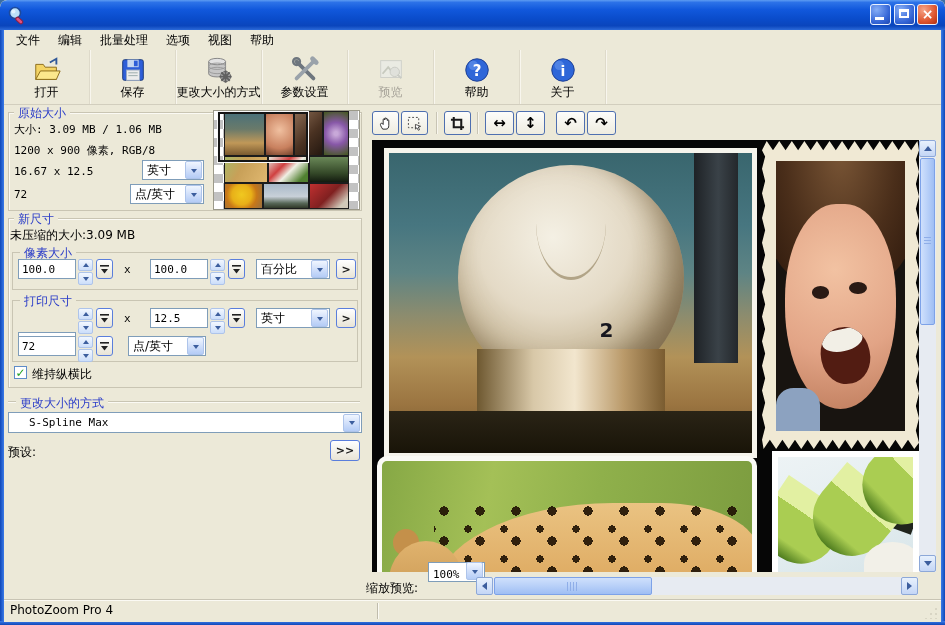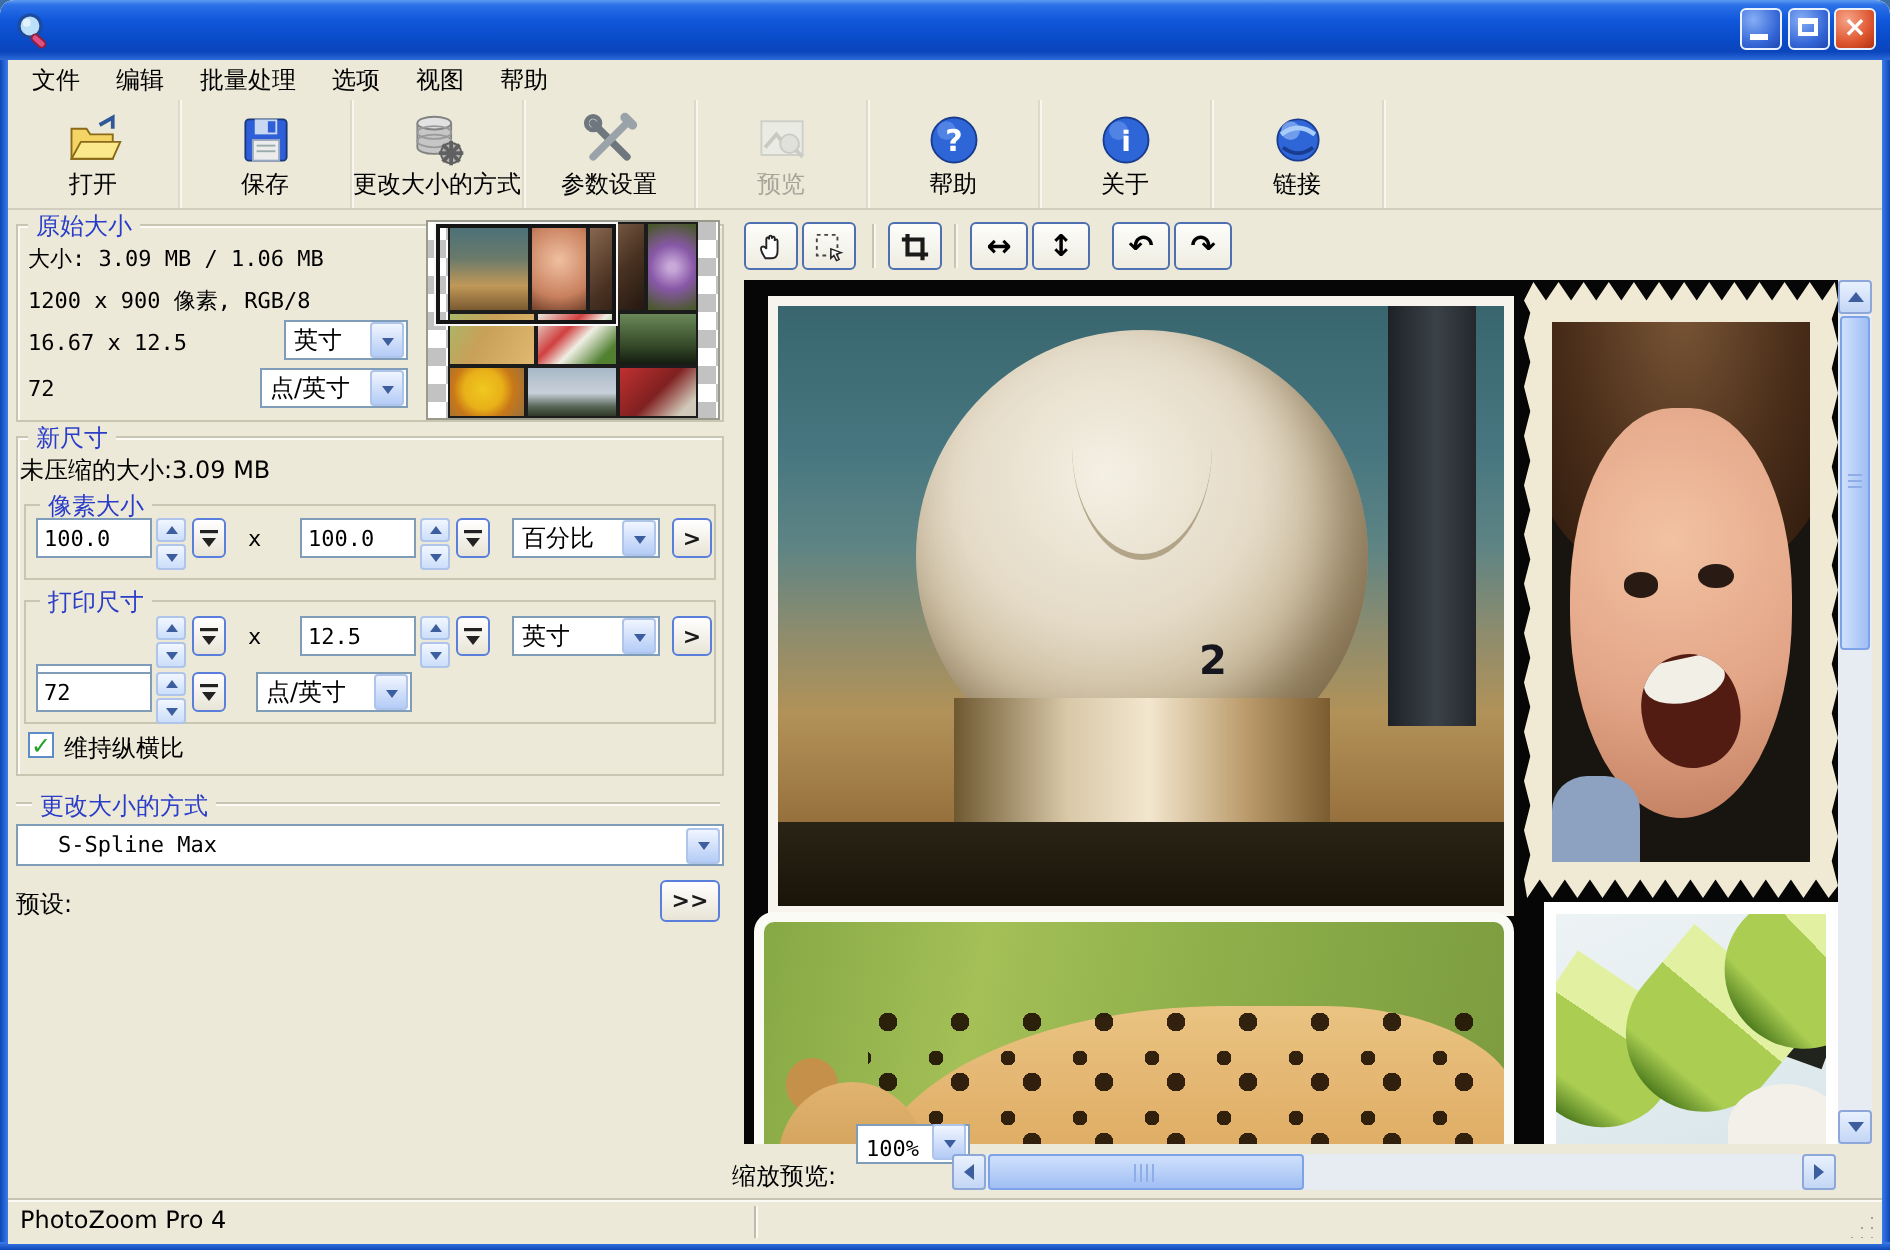--- a/index.html
+++ b/index.html
@@ -286,29 +286,20 @@
       <span class="lbl">帮助</span>
     </div>
     <div class="tbtn">
       <svg width="30" height="30" viewBox="0 0 32 32">
         <circle cx="16" cy="16" r="12" fill="#2E66D8" stroke="#1A3C90"></circle>
         <circle cx="12" cy="11" r="5" fill="#6E9AEE" opacity=".55"></circle>
         <text x="16" y="22" text-anchor="middle" font-size="15" font-weight="bold" fill="#fff">i</text>
       </svg>
       <span class="lbl">关于</span>
     </div>
-    <div class="tbtn">
-      <svg width="30" height="30" viewBox="0 0 32 32">
-        <circle cx="16" cy="16" r="11" fill="#2E66D8" stroke="#1A3C90"></circle>
-        <circle cx="12" cy="11" r="5" fill="#8EB4F4" opacity=".7"></circle>
-        <path d="M7 13 Q16 6 25 13" stroke="#A8CCF8" fill="none" stroke-width="2.4"></path>
-        <path d="M8 20 Q16 26 24 20" stroke="#1A3C90" fill="none" stroke-width="2"></path>
-      </svg>
-      <span class="lbl">链接</span>
-    </div>
   </div>
 
   <div class="group g-orig"></div>
   <span class="gtitle" style="left:14px;top:105px;">原始大小</span>
   <span class="ltext mono" style="left:14px;top:122px;">大小: 3.09 MB / 1.06 MB</span>
   <span class="ltext mono" style="left:14px;top:143px;">1200 x 900 像素, RGB/8</span>
   <span class="ltext mono" style="left:14px;top:165px;">16.67 x 12.5</span>
   <div class="combo" style="left:142px;top:160px;width:62px;">
     <span class="combo-val">英寸</span>
     <span class="combo-btn">

